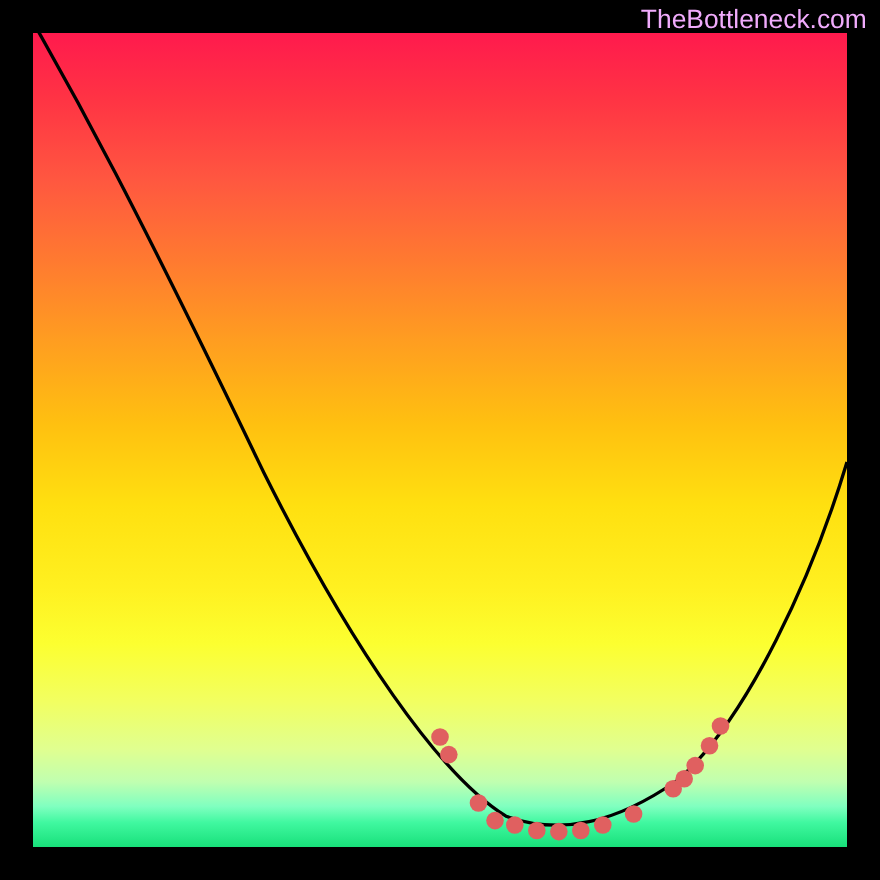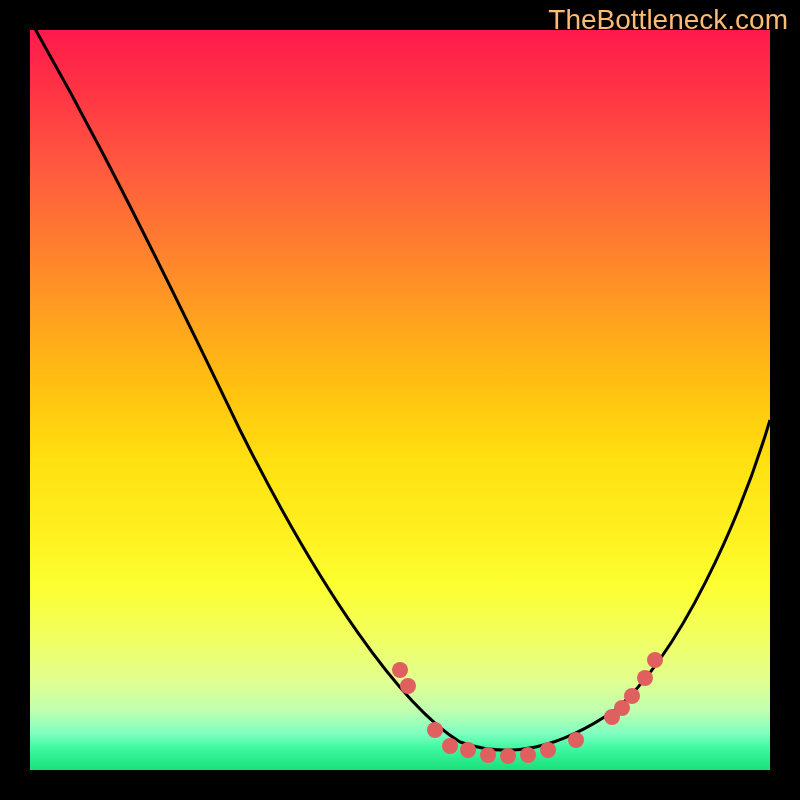--- a/index.html
+++ b/index.html
@@ -8,22 +8,22 @@
     background: #000;
     width: 800px;
     height: 800px;
     overflow: hidden;
     font-family: Arial, sans-serif;
   }
   .watermark {
     position: absolute;
     top: 4px;
     right: 12px;
-    color: #fdba74;
-    font-size: 28px;
+    color: #f0abfc;
+    font-size: 24px;
     font-weight: 500;
     z-index: 10;
   }
   .frame {
     position: absolute;
     top: 30px;
     left: 30px;
     width: 740px;
     height: 740px;
     overflow: hidden;

